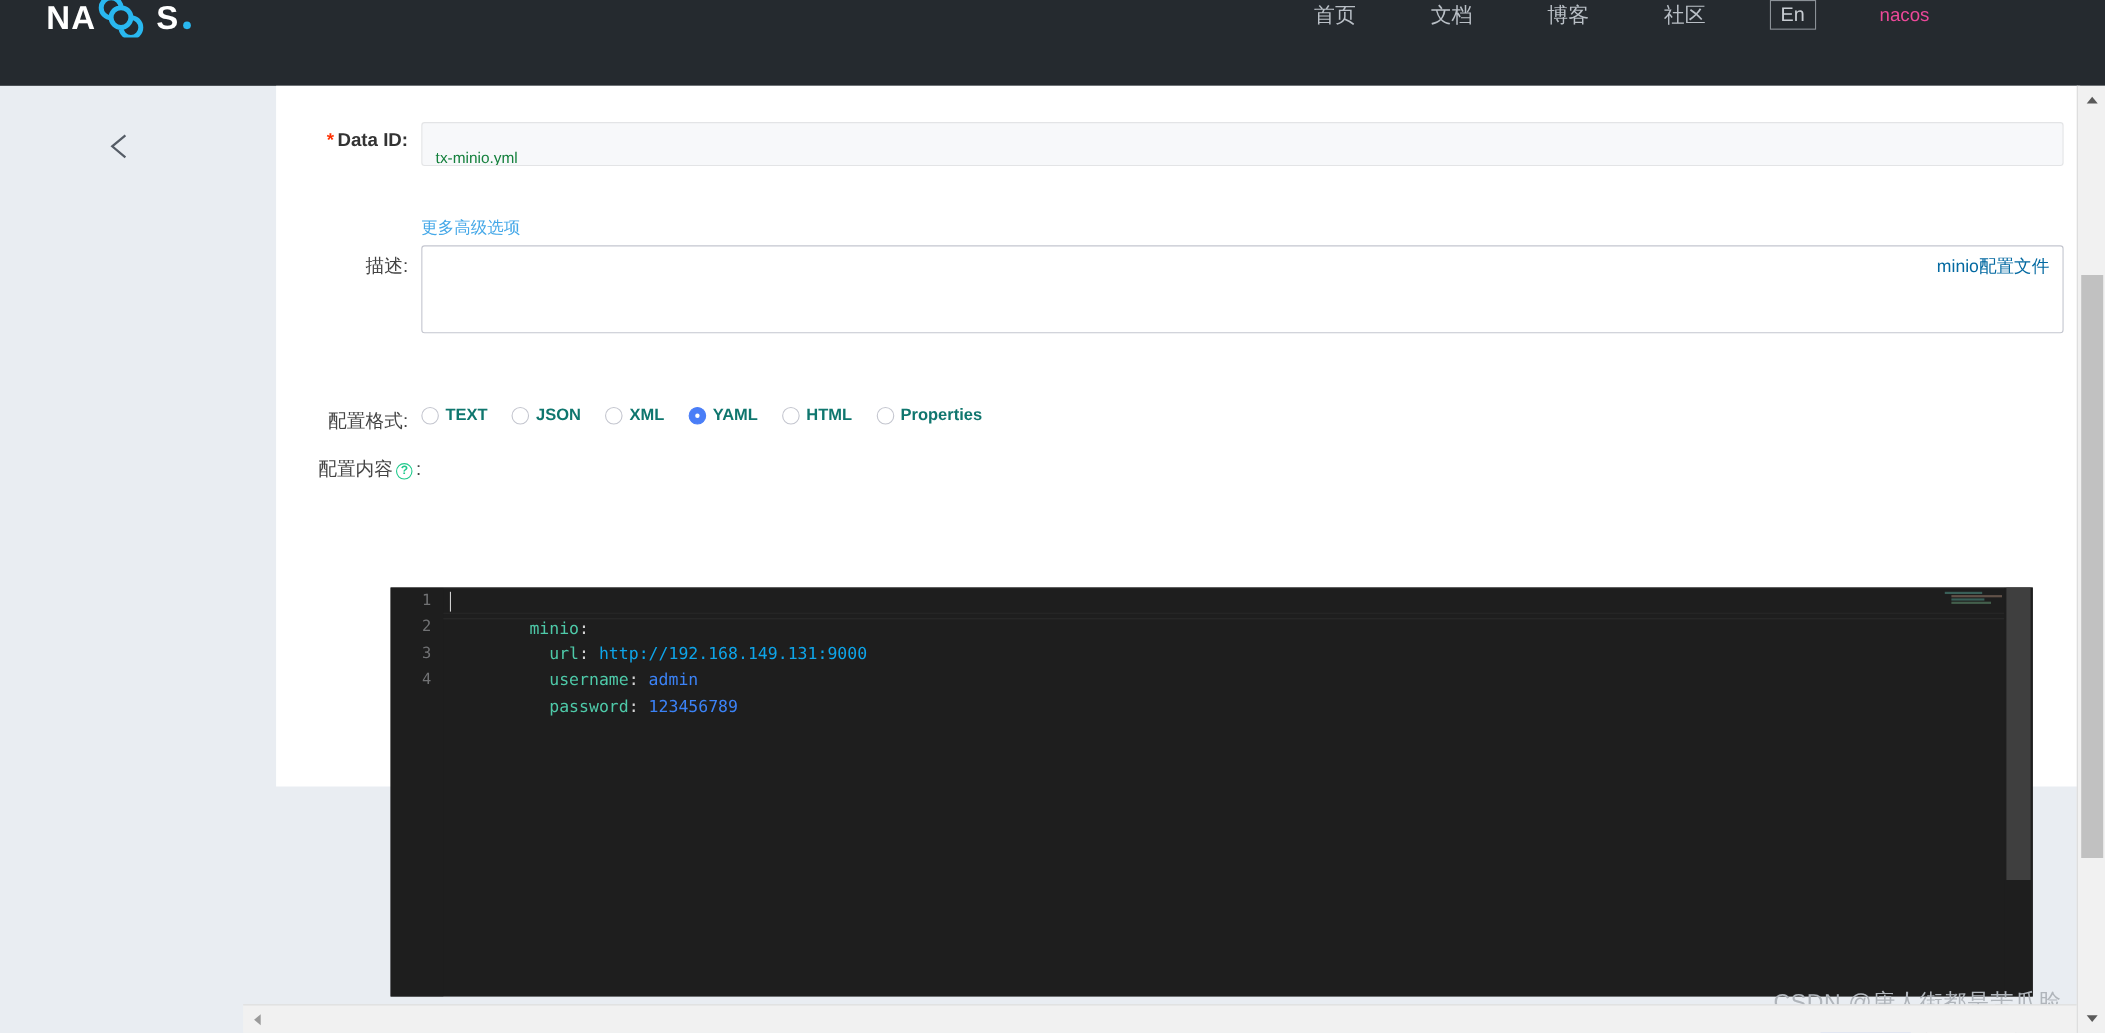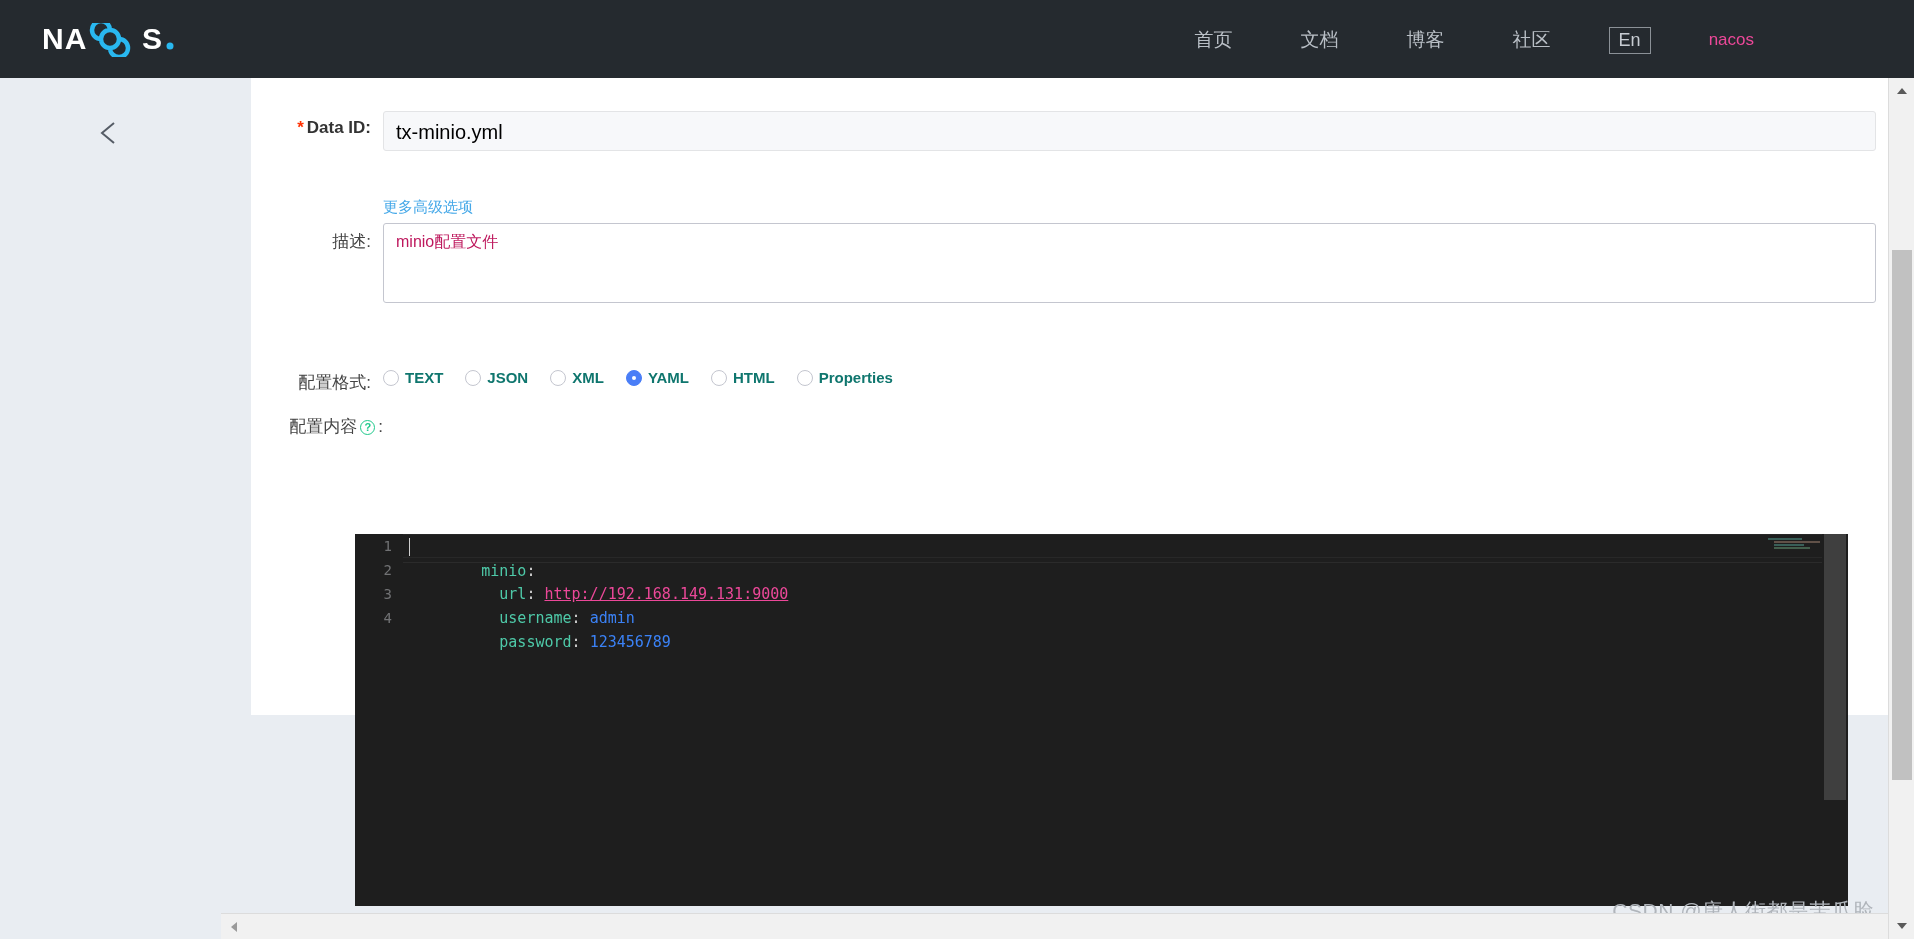--- a/index.html
+++ b/index.html
@@ -9,21 +9,21 @@
     overflow: hidden;
     font-family: "Liberation Sans", "DejaVu Sans", sans-serif;
     background: #e9edf2;
   }
 
   
   .topnav {
     position: absolute; top: 0; left: 0;
     width: 1914px; height: 80px;
     background: #252a2f;
-    display: flex; align-items: center;
+    display: flex; align-items: flex-start;
   }
   .logo {
     margin-left: 42px;
     display: flex; align-items: baseline;
     letter-spacing: 1px;
   }
   .logo svg { display: block; }
   .nav-right {
     margin-left: auto;
     display: flex; align-items: center;
@@ -90,45 +90,46 @@
     white-space: nowrap;
   }
   .flabel.normal { font-weight: normal; color: #444; }
   .req { color: #ff3000; font-weight: bold; margin-right: 3px; }
 
   .text-input {
     width: 1493px; height: 40px;
     background: #f7f8fa;
     border: 1px solid #e3e4e6;
     border-radius: 3px;
-    padding: 1px 12px;
-    font-size: 20px;
-    color: #000000;
+    padding: 12px 12px;
+    font-size: 14px;
+    color: #15803d;
     font-family: "Liberation Sans", sans-serif;
     line-height: 38px;
     overflow: hidden;
     white-space: nowrap;
   }
 
   .adv-link {
     color: #45a8e8;
     font-size: 15px;
     cursor: pointer;
     text-decoration: none;
   }
 
   .textarea-box {
     width: 1493px; height: 80px;
     background: #ffffff;
     border: 1px solid #c4c6cf;
     border-radius: 3px;
     padding: 8px 12px;
     font-size: 16px;
-    color: #be185d;
+    color: #0369a1;
     overflow: hidden;
+    text-align: right;
   }
 
   
   .cb-wrap { display: flex; align-items: center; padding-top: 6px; }
   .cbox {
     width: 16px; height: 16px;
     border: 1px solid #c4c6cf;
     border-radius: 2px;
     background: #fff;
     cursor: pointer;
@@ -224,21 +225,21 @@
     position: relative;
   }
   .cline.active {
     border-bottom: 1px solid #282828;
     border-top: 1px solid #282828;
     height: 24px;
   }
   .tok-key   { color: #4ec9a8; }
   .tok-punct { color: #d4d4d4; }
   .tok-val   { color: #3b82f6; }
-  .tok-link  { color: #ec4899; text-decoration: underline; }
+  .tok-link  { color: #0ea5e9; }
   .cursor {
     position: absolute;
     left: 6px; top: 3px;
     width: 1px; height: 18px;
     background: #cfcfcf;
   }
   .minimap {
     position: absolute;
     right: 26px; top: 4px;
     width: 58px; height: 26px;

